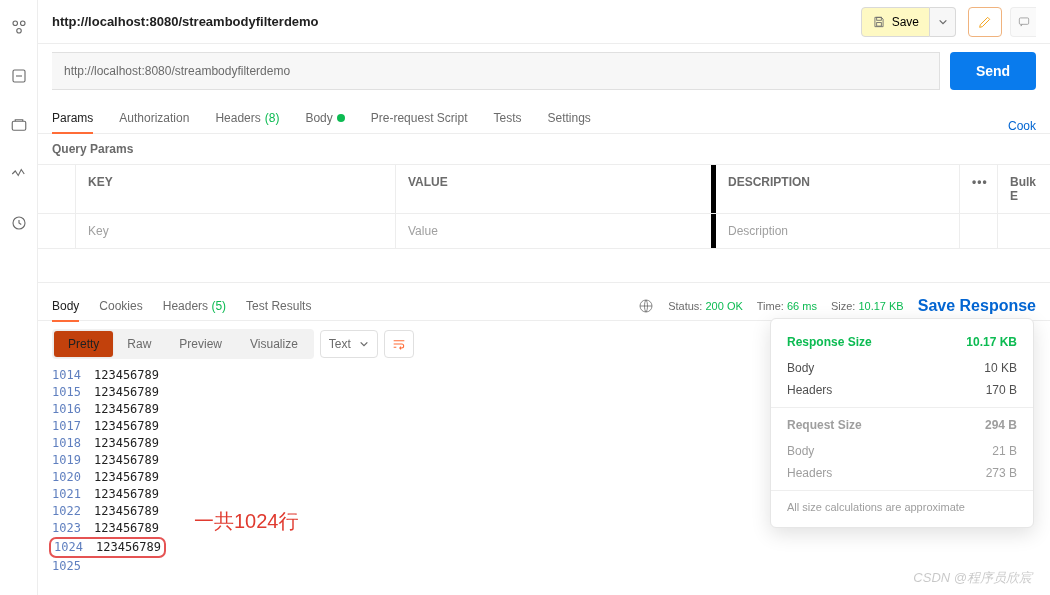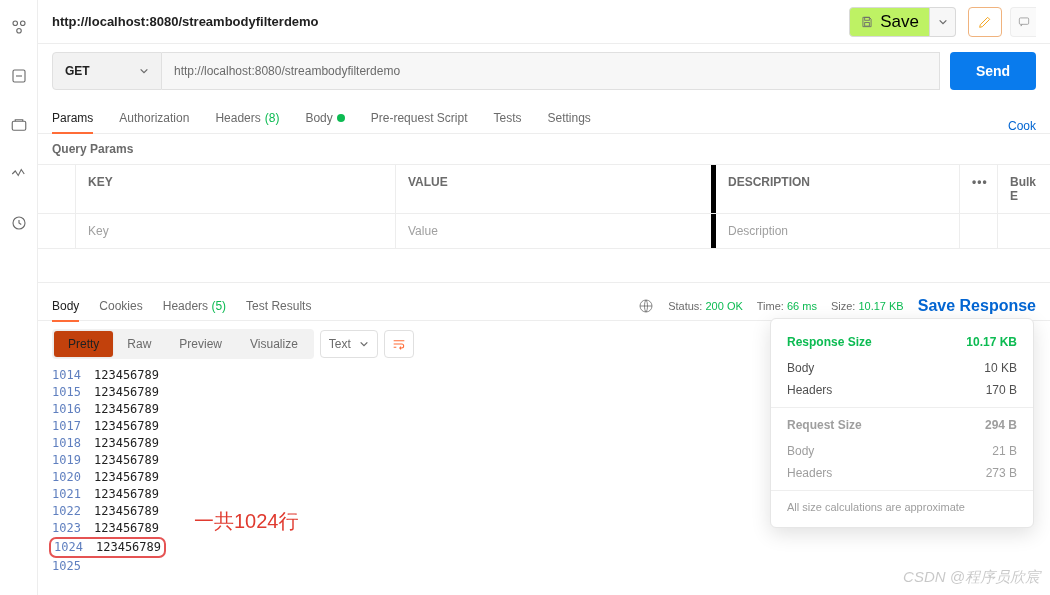--- a/index.html
+++ b/index.html
@@ -4,21 +4,21 @@
 <style>
 * { box-sizing: border-box; margin: 0; padding: 0; }
 body { font-family: -apple-system, BlinkMacSystemFont, "Segoe UI", sans-serif; font-size: 12px; color: #212121; background: #fff; width: 1050px; height: 595px; overflow: hidden; position: relative; }
 .left-rail { position: absolute; left: 0; top: 0; width: 38px; height: 100%; border-right: 1px solid #ededed; display: flex; flex-direction: column; align-items: center; padding-top: 18px; gap: 28px; }
 .left-rail svg { width: 18px; height: 18px; stroke: #6b6b6b; fill: none; stroke-width: 1.5; }
 .main { position: absolute; left: 38px; top: 0; right: 0; height: 100%; display: flex; flex-direction: column; }
 .titlebar { height: 44px; display: flex; align-items: center; padding: 0 14px; border-bottom: 1px solid #ededed; }
 .titlebar .title { font-weight: 600; font-size: 13px; }
 .titlebar .spacer { flex: 1; }
 .save-group { display: flex; align-items: center; }
-.save-btn { border: 1px solid #d9d9d9; background: #bef264; height: 30px; padding: 0 10px; display: flex; align-items: center; gap: 6px; border-radius: 4px 0 0 4px; font-size: 17px; }
+.save-btn { border: 1px solid #d9d9d9; background: #fef9c3; height: 30px; padding: 0 10px; display: flex; align-items: center; gap: 6px; border-radius: 4px 0 0 4px; font-size: 12px; }
 .save-caret { border: 1px solid #d9d9d9; border-left: none; background: #f7f7f7; height: 30px; width: 26px; display: flex; align-items: center; justify-content: center; border-radius: 0 4px 4px 0; }
 .edit-btn { margin-left: 12px; width: 34px; height: 30px; border: 1px solid #f0b37e; background: #fff; border-radius: 4px; display: flex; align-items: center; justify-content: center; }
 .edit-btn svg { stroke: #f5a623; fill: none; width: 16px; height: 16px; stroke-width: 1.5; }
 .comment-btn { margin-left: 8px; width: 26px; height: 30px; border: 1px solid #ededed; border-right: none; background: #fafafa; border-radius: 4px 0 0 4px; display: flex; align-items: center; justify-content: center; }
 .urlbar { padding: 8px 14px; display: flex; gap: 0; }
 .method-sel { width: 110px; height: 38px; background: #f2f2f2; border: 1px solid #e0e0e0; border-radius: 4px 0 0 4px; display: flex; align-items: center; padding: 0 12px; font-weight: 600; justify-content: space-between; }
 .url-input { flex: 1; height: 38px; border: 1px solid #e0e0e0; border-left: none; background: #f7f7f7; padding: 0 12px; display: flex; align-items: center; color: #6b6b6b; }
 .send-btn { margin-left: 10px; width: 86px; height: 38px; background: #097bed; color: #fff; font-weight: 600; border: none; border-radius: 4px; font-size: 14px; }
 .req-tabs { display: flex; gap: 26px; padding: 4px 14px 0 14px; border-bottom: 1px solid #ededed; height: 36px; align-items: flex-end; }
 .req-tab { font-size: 12px; color: #6b6b6b; padding: 8px 0; cursor: pointer; display: flex; align-items: center; gap: 4px; }
@@ -52,21 +52,21 @@
 .fmt-sel { border: 1px solid #e0e0e0; height: 28px; padding: 0 8px; display: flex; align-items: center; gap: 8px; border-radius: 4px; font-size: 12px; color: #6b6b6b; }
 .wrap-btn { width: 30px; height: 28px; border: 1px solid #e0e0e0; border-radius: 4px; display: flex; align-items: center; justify-content: center; background:#fff;}
 .wrap-btn svg { stroke: #ff6c37; fill: none; width: 16px; height: 16px; stroke-width: 1.6; }
 .search-btn { margin-left: auto; width: 24px; height: 24px; display: flex; align-items: center; justify-content: center; }
 .body-pane { font-family: ui-monospace, Menlo, monospace; font-size: 12px; padding: 0 14px; }
 .line { display: flex; line-height: 17px; }
 .ln { width: 42px; color: #5f7fbf; text-align: right; padding-right: 14px; }
 .lv { color: #212121; }
 .hl-last { display: inline-flex; border: 2px solid #e55353; border-radius: 7px; padding: 0 3px; margin-left:-3px;}
 .annot { position: absolute; left: 194px; top: 508px; color: #e03a2f; font-size: 20px; font-weight: 500; }
-.watermark { position: absolute; right: 10px; bottom: 8px; color: rgba(0,0,0,0.22); font-size: 15px; font-style: italic; pointer-events: none; }
+.watermark { position: absolute; right: 18px; bottom: 8px; color: rgba(0,0,0,0.22); font-size: 13px; font-style: italic; pointer-events: none; }
 .tooltip-card { position: absolute; right: 16px; top: 318px; width: 264px; background: #fff; border: 1px solid #e6e6e6; border-radius: 6px; box-shadow: 0 6px 20px rgba(0,0,0,0.12); padding: 16px 16px 14px 16px; font-size: 12px; }
 .tooltip-card .hdr { display: flex; justify-content: space-between; font-weight: 700; color: #0cbb52; margin-bottom: 12px; }
 .tooltip-card .row2 { display: flex; justify-content: space-between; color: #505050; margin-bottom: 8px; }
 .tooltip-card hr { border: none; border-top: 1px solid #eee; margin: 10px -16px; }
 .tooltip-card .sub { color: #9e9e9e; }
 .tooltip-card .foot { color: #9e9e9e; font-size: 11px; margin-top: 10px; }
 .caret-svg { width: 10px; height: 10px; stroke: #6b6b6b; fill: none; stroke-width: 1.5; }
 .globe-svg { width: 16px; height: 16px; stroke: #6b6b6b; fill: none; stroke-width: 1.2; }
 .disk-svg { width: 14px; height: 14px; stroke: #6b6b6b; fill: none; stroke-width: 1.5; }
 </style>
@@ -122,26 +122,20 @@
     </button>
     <button class="comment-btn">
       <svg viewBox="0 0 24 24" style="width:14px;height:14px;stroke:#9e9e9e;fill:none;stroke-width:1.5">
           <rect x="4" y="5" width="16" height="11" rx="2"></rect>
           <path d="M9 16l-2 3v-3"></path>
         </svg>
     </button>
   </div>
 
   <div class="urlbar">
-    <div class="method-sel">
-      <span>GET</span>
-      <svg class="caret-svg" viewBox="0 0 12 12">
-          <path d="M2 4l4 4 4-4"></path>
-        </svg>
-    </div>
     <div class="url-input">
         <span>http://localhost:8080/streambodyfilterdemo</span>
       </div>
     <button class="send-btn">Send</button>
   </div>
 
   <div class="req-tabs">
     <span class="req-tab active">Params</span>
     <span class="req-tab">Authorization</span>
     <span class="req-tab">

